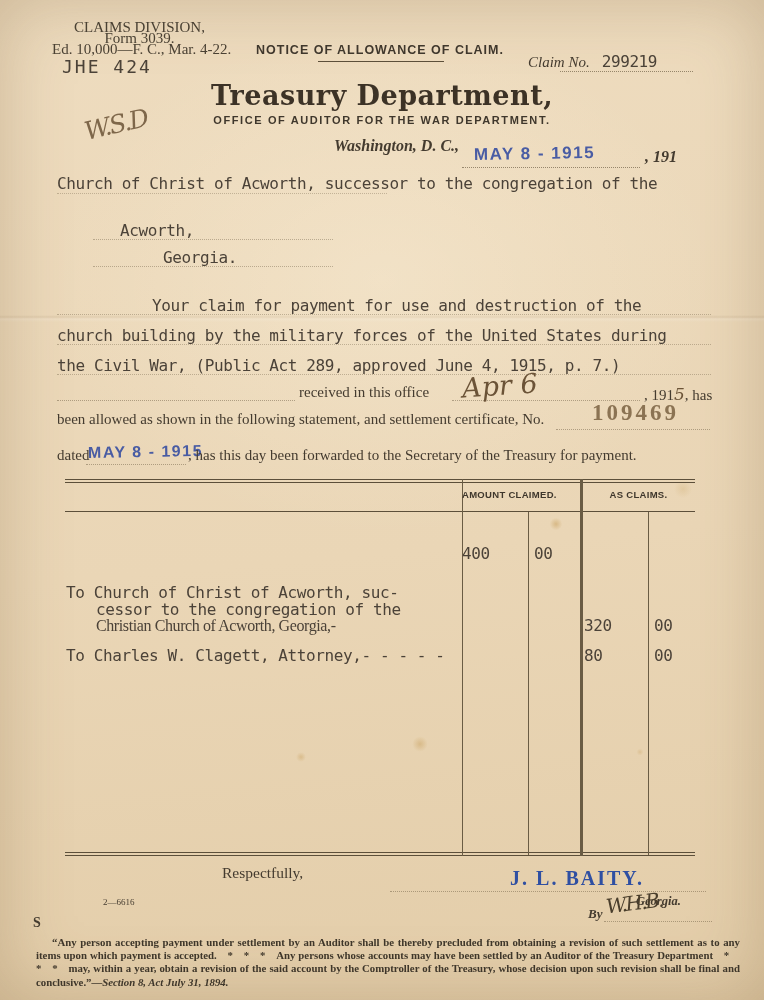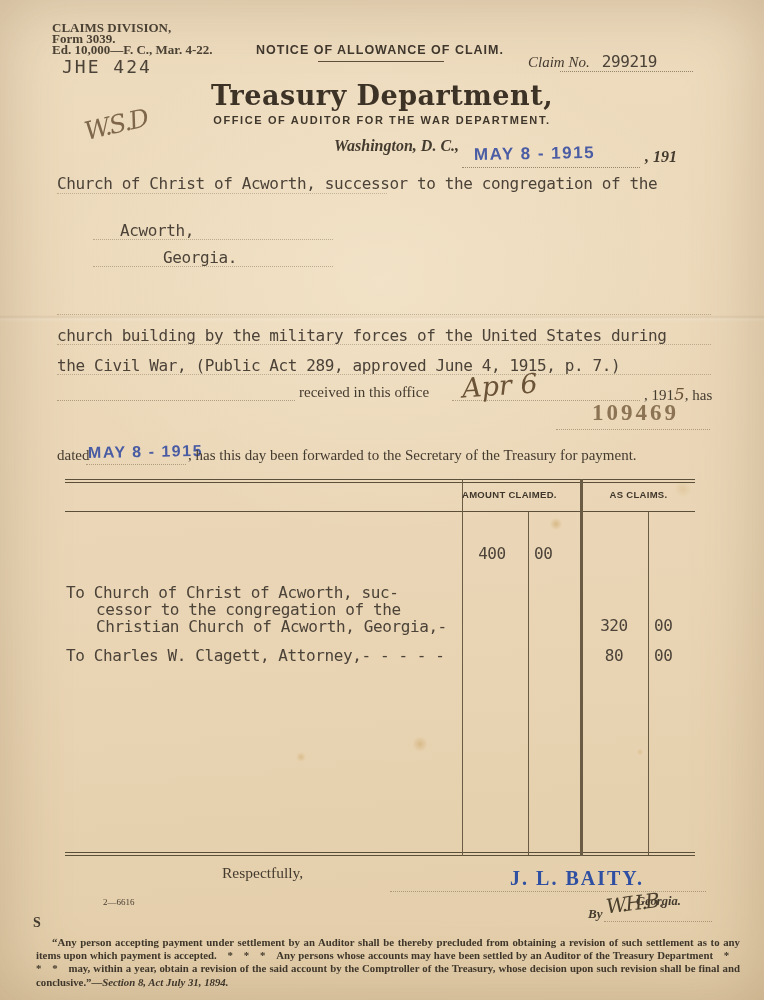--- a/index.html
+++ b/index.html
@@ -23,22 +23,22 @@
   .typed { font-family:"DejaVu Sans Mono", monospace; font-size:16px; color:#4b4238; letter-spacing:-0.4px; }
   .print { font-family:"Liberation Serif", serif; font-size:15px; color:#443b2f; }
   .print-it { font-style:italic; }
   .sanshead { font-family:"Liberation Sans", sans-serif; font-weight:bold; color:#3f372c; }
   .stamp-blue { font-family:"Liberation Sans", sans-serif; font-weight:bold; color:#3c52a2; letter-spacing:1.5px; opacity:.92; }
   .handwrit { font-family:"DejaVu Serif", serif; font-style:italic; color:#6b5337; }
   .dotted { border-bottom:1.6px dotted rgba(92,76,52,.60); position:absolute; }
   .hline { position:absolute; background:#5c4f3a; }
   .dblline { position:absolute; border-top:1px solid #5c4f3a; border-bottom:1px solid #5c4f3a; }
   .vline { position:absolute; background:#6a5c44; }
-  .forminfo { font-family:"Liberation Serif", serif; font-weight:bold; font-size:13px; line-height:11px; color:#4a4133; }
-  .right { text-align:center; }
+  .forminfo { text-align:center; font-family:"Liberation Serif", serif; font-weight:normal; font-size:15px; line-height:11px; color:#4a4133; }
+  .right { text-align:left; }
   .finep { position:absolute; left:36px; top:936px; width:704px; white-space:normal;
            font-family:"Liberation Serif", serif; font-weight:bold; font-size:10.8px;
            line-height:13.2px; color:#3e362a; text-align:justify; text-indent:16px; }
 </style>
 </head>
 <body>
 
 <div class="page">
 
   <div class="abs forminfo" style="left:52px; top:22px; width:175px;">
@@ -67,34 +67,36 @@
   <div class="abs stamp-blue" style="left:474px; top:144px; font-size:17px; transform:rotate(-1deg);">MAY 8 - 1915</div>
   <div class="abs print print-it" style="left:645px; top:148px; font-size:16px; font-weight:bold;">, 191</div>
 
   <div class="abs typed" style="left:57px; top:174px;">Church of Christ of Acworth, successor to the congregation of the</div>
   <div class="dotted" style="left:57px; top:193px; width:330px; opacity:.5;"></div>
   <div class="abs typed" style="left:120px; top:221px;">Acworth,</div>
   <div class="dotted" style="left:93px; top:239px; width:240px; opacity:.6;"></div>
   <div class="abs typed" style="left:163px; top:248px;">Georgia.</div>
   <div class="dotted" style="left:93px; top:266px; width:240px; opacity:.6;"></div>
 
+  <div class="abs typed" style="left:152px; top:296px;">Your claim for payment for use and destruction of the</div>
   <div class="dotted" style="left:57px; top:314px; width:654px; opacity:.55;"></div>
   <div class="abs typed" style="left:57px; top:326px;">church building by the military forces of the United States during</div>
   <div class="dotted" style="left:57px; top:344px; width:654px; opacity:.55;"></div>
   <div class="abs typed" style="left:57px; top:356px;">the Civil War, (Public Act 289, approved June 4, 1915, p. 7.)</div>
   <div class="dotted" style="left:57px; top:374px; width:654px; opacity:.55;"></div>
 
   <div class="dotted" style="left:57px; top:400px; width:238px; opacity:.7;"></div>
   <div class="abs print" style="left:299px; top:384px;">received in this office</div>
   <div class="dotted" style="left:452px; top:400px; width:188px; opacity:.7;"></div>
   <div class="abs handwrit" style="left:462px; top:370px; font-size:27px; transform:rotate(-4deg);">Apr 6</div>
   <div class="abs" style="left:644px; top:384px;">
     <span class="print">, 191</span><span class="handwrit" style="font-size:17px;">5</span><span class="print">, has</span>
   </div>
 
+  <div class="abs print" style="left:57px; top:411px;">been allowed as shown in the following statement, and settlement certificate, No.</div>
   <div class="abs" style="left:592px; top:400px; font-family:'Liberation Serif',serif; font-size:23px; letter-spacing:3px; color:#8b7353; font-weight:bold;">109469</div>
   <div class="dotted" style="left:556px; top:429px; width:154px; opacity:.7;"></div>
 
   <div class="abs print" style="left:57px; top:447px;">dated</div>
   <div class="abs stamp-blue" style="left:88px; top:443px; font-size:16px; transform:rotate(-1deg);">MAY 8 - 1915</div>
   <div class="dotted" style="left:86px; top:464px; width:100px; opacity:.7;"></div>
   <div class="abs print" style="left:188px; top:447px;">, has this day been forwarded to the Secretary of the Treasury for payment.</div>
 
   <div class="dblline" style="left:65px; top:479px; width:630px; height:4px;"></div>
   <div class="hline" style="left:65px; top:511px; width:630px; height:1px;"></div>
@@ -106,21 +108,21 @@
   <div class="vline" style="left:648px; top:512px; width:1px; height:343px;"></div>
 
   <div class="abs sanshead" style="left:462px; top:489px; width:118px; text-align:left; font-size:9.5px; letter-spacing:.3px;">AMOUNT CLAIMED.</div>
   <div class="abs sanshead" style="left:582px; top:489px; width:113px; text-align:center; font-size:9.5px; letter-spacing:.3px;">AS CLAIMS.</div>
 
   <div class="abs typed right" style="left:462px; top:544px; width:60px;">400</div>
   <div class="abs typed" style="left:534px; top:544px;">00</div>
 
   <div class="abs typed" style="left:66px; top:583px;">To Church of Christ of Acworth, suc-</div>
   <div class="abs typed" style="left:96px; top:600px;">cessor to the congregation of the</div>
-  <div class="abs typed" style="left:96px; top:617px;">Christian Church of Acworth, Georgia,-</div>
+  <div class="abs typed" style="left:96px; top:617px;font-family:Liberation Serif, serif;">Christian Church of Acworth, Georgia,-</div>
   <div class="abs typed right" style="left:584px; top:616px; width:60px;">320</div>
   <div class="abs typed" style="left:654px; top:616px;">00</div>
 
   <div class="abs typed" style="left:66px; top:646px;">To Charles W. Clagett, Attorney,- - - - -</div>
   <div class="abs typed right" style="left:584px; top:646px; width:60px;">80</div>
   <div class="abs typed" style="left:654px; top:646px;">00</div>
 
   <div class="abs print" style="left:222px; top:864px; font-size:15.5px;">Respectfully,</div>
   <div class="dotted" style="left:390px; top:891px; width:316px; opacity:.7;"></div>
   <div class="abs" style="left:492px; top:867px; width:170px; text-align:center; font-family:'Liberation Serif',serif; font-size:20px; letter-spacing:2px; color:#2f4fa2; font-weight:bold;">J. L. BAITY.</div>

